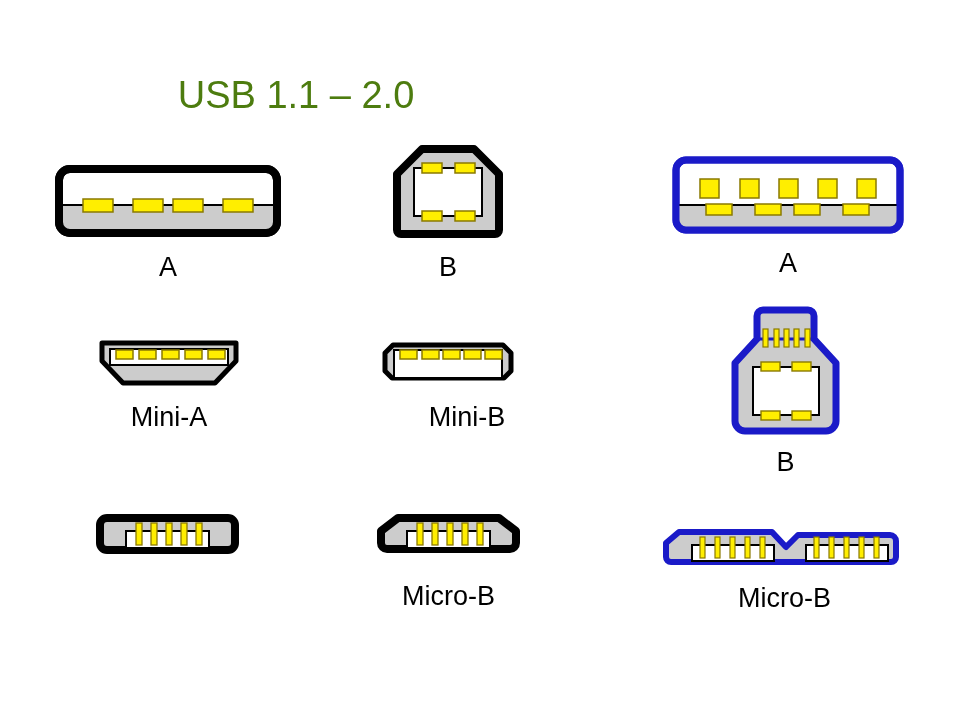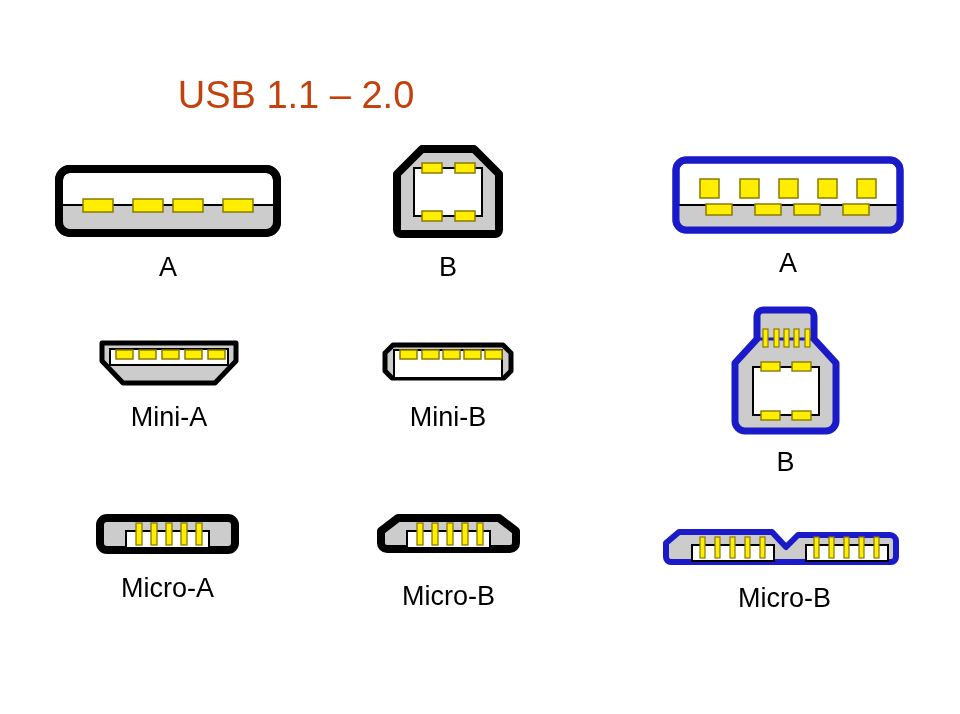--- a/index.html
+++ b/index.html
@@ -7,21 +7,21 @@
     width:960px;height:714px;
     background:#ffffff;
     font-family:"Liberation Sans", sans-serif;
     overflow:hidden;
     position:relative;
   }
   #stage{position:relative;width:960px;height:714px;}
   .heading{
     position:absolute;
     font-size:38px;
-    color:#c2410c;
+    color:#4d7c0f;
     white-space:nowrap;
     text-align:center;
     letter-spacing:0px;
   }
   .caption{
     position:absolute;
     font-size:27px;
     color:#000000;
     white-space:nowrap;
     text-align:center;
@@ -95,38 +95,37 @@
       </g>
       <g>
         <rect x="19" y="9" width="17" height="9" fill="#ffee00" stroke="#8a7a00" stroke-width="1.5"></rect>
         <rect x="41" y="9" width="17" height="9" fill="#ffee00" stroke="#8a7a00" stroke-width="1.5"></rect>
         <rect x="62" y="9" width="17" height="9" fill="#ffee00" stroke="#8a7a00" stroke-width="1.5"></rect>
         <rect x="83" y="9" width="17" height="9" fill="#ffee00" stroke="#8a7a00" stroke-width="1.5"></rect>
         <rect x="104" y="9" width="17" height="9" fill="#ffee00" stroke="#8a7a00" stroke-width="1.5"></rect>
       </g>
     </svg>
   </div>
-  <div class="caption" id="cap-mini-b" style="left: 381px; top: 402px; width: 134px;">Mini-B</div>
+  <div class="caption" id="cap-mini-b" style="left: 400px; top: 402px; width: 134px;">Mini-B</div>
 
   <div class="conn" id="c-micro-a" style="left: 95px; top: 513px;">
     <svg width="145" height="42" viewBox="0 0 145 42">
       <g>
         <rect x="5" y="5" width="135" height="32" rx="7" ry="7" fill="#cccccc" stroke="#000000" stroke-width="8"></rect>
         <rect x="31" y="18" width="83" height="17" fill="#ffffff" stroke="#000000" stroke-width="2"></rect>
       </g>
       <g>
         <rect x="41" y="10" width="6" height="22" fill="#ffee00" stroke="#8a7a00" stroke-width="1.3"></rect>
         <rect x="56" y="10" width="6" height="22" fill="#ffee00" stroke="#8a7a00" stroke-width="1.3"></rect>
         <rect x="71" y="10" width="6" height="22" fill="#ffee00" stroke="#8a7a00" stroke-width="1.3"></rect>
         <rect x="86" y="10" width="6" height="22" fill="#ffee00" stroke="#8a7a00" stroke-width="1.3"></rect>
         <rect x="101" y="10" width="6" height="22" fill="#ffee00" stroke="#8a7a00" stroke-width="1.3"></rect>
       </g>
     </svg>
   </div>
-  <div class="caption" id="cap-micro-a" style="left: 95px; top: 573px; width: 145px;">Micro-A</div>
 
   <div class="conn" id="c-micro-b" style="left: 376px; top: 513px;">
     <svg width="145" height="42" viewBox="0 0 145 42">
       <g>
         <path d="M5 30 V18 L22 5 H123 L140 18 V30 a6 6 0 0 1 -6 6 H11 a6 6 0 0 1 -6 -6 Z" fill="#cccccc" stroke="#000000" stroke-width="8" stroke-linejoin="round"></path>
         <rect x="31" y="18" width="83" height="17" fill="#ffffff" stroke="#000000" stroke-width="2"></rect>
       </g>
       <g>
         <rect x="41" y="10" width="6" height="22" fill="#ffee00" stroke="#8a7a00" stroke-width="1.3"></rect>
         <rect x="56" y="10" width="6" height="22" fill="#ffee00" stroke="#8a7a00" stroke-width="1.3"></rect>

